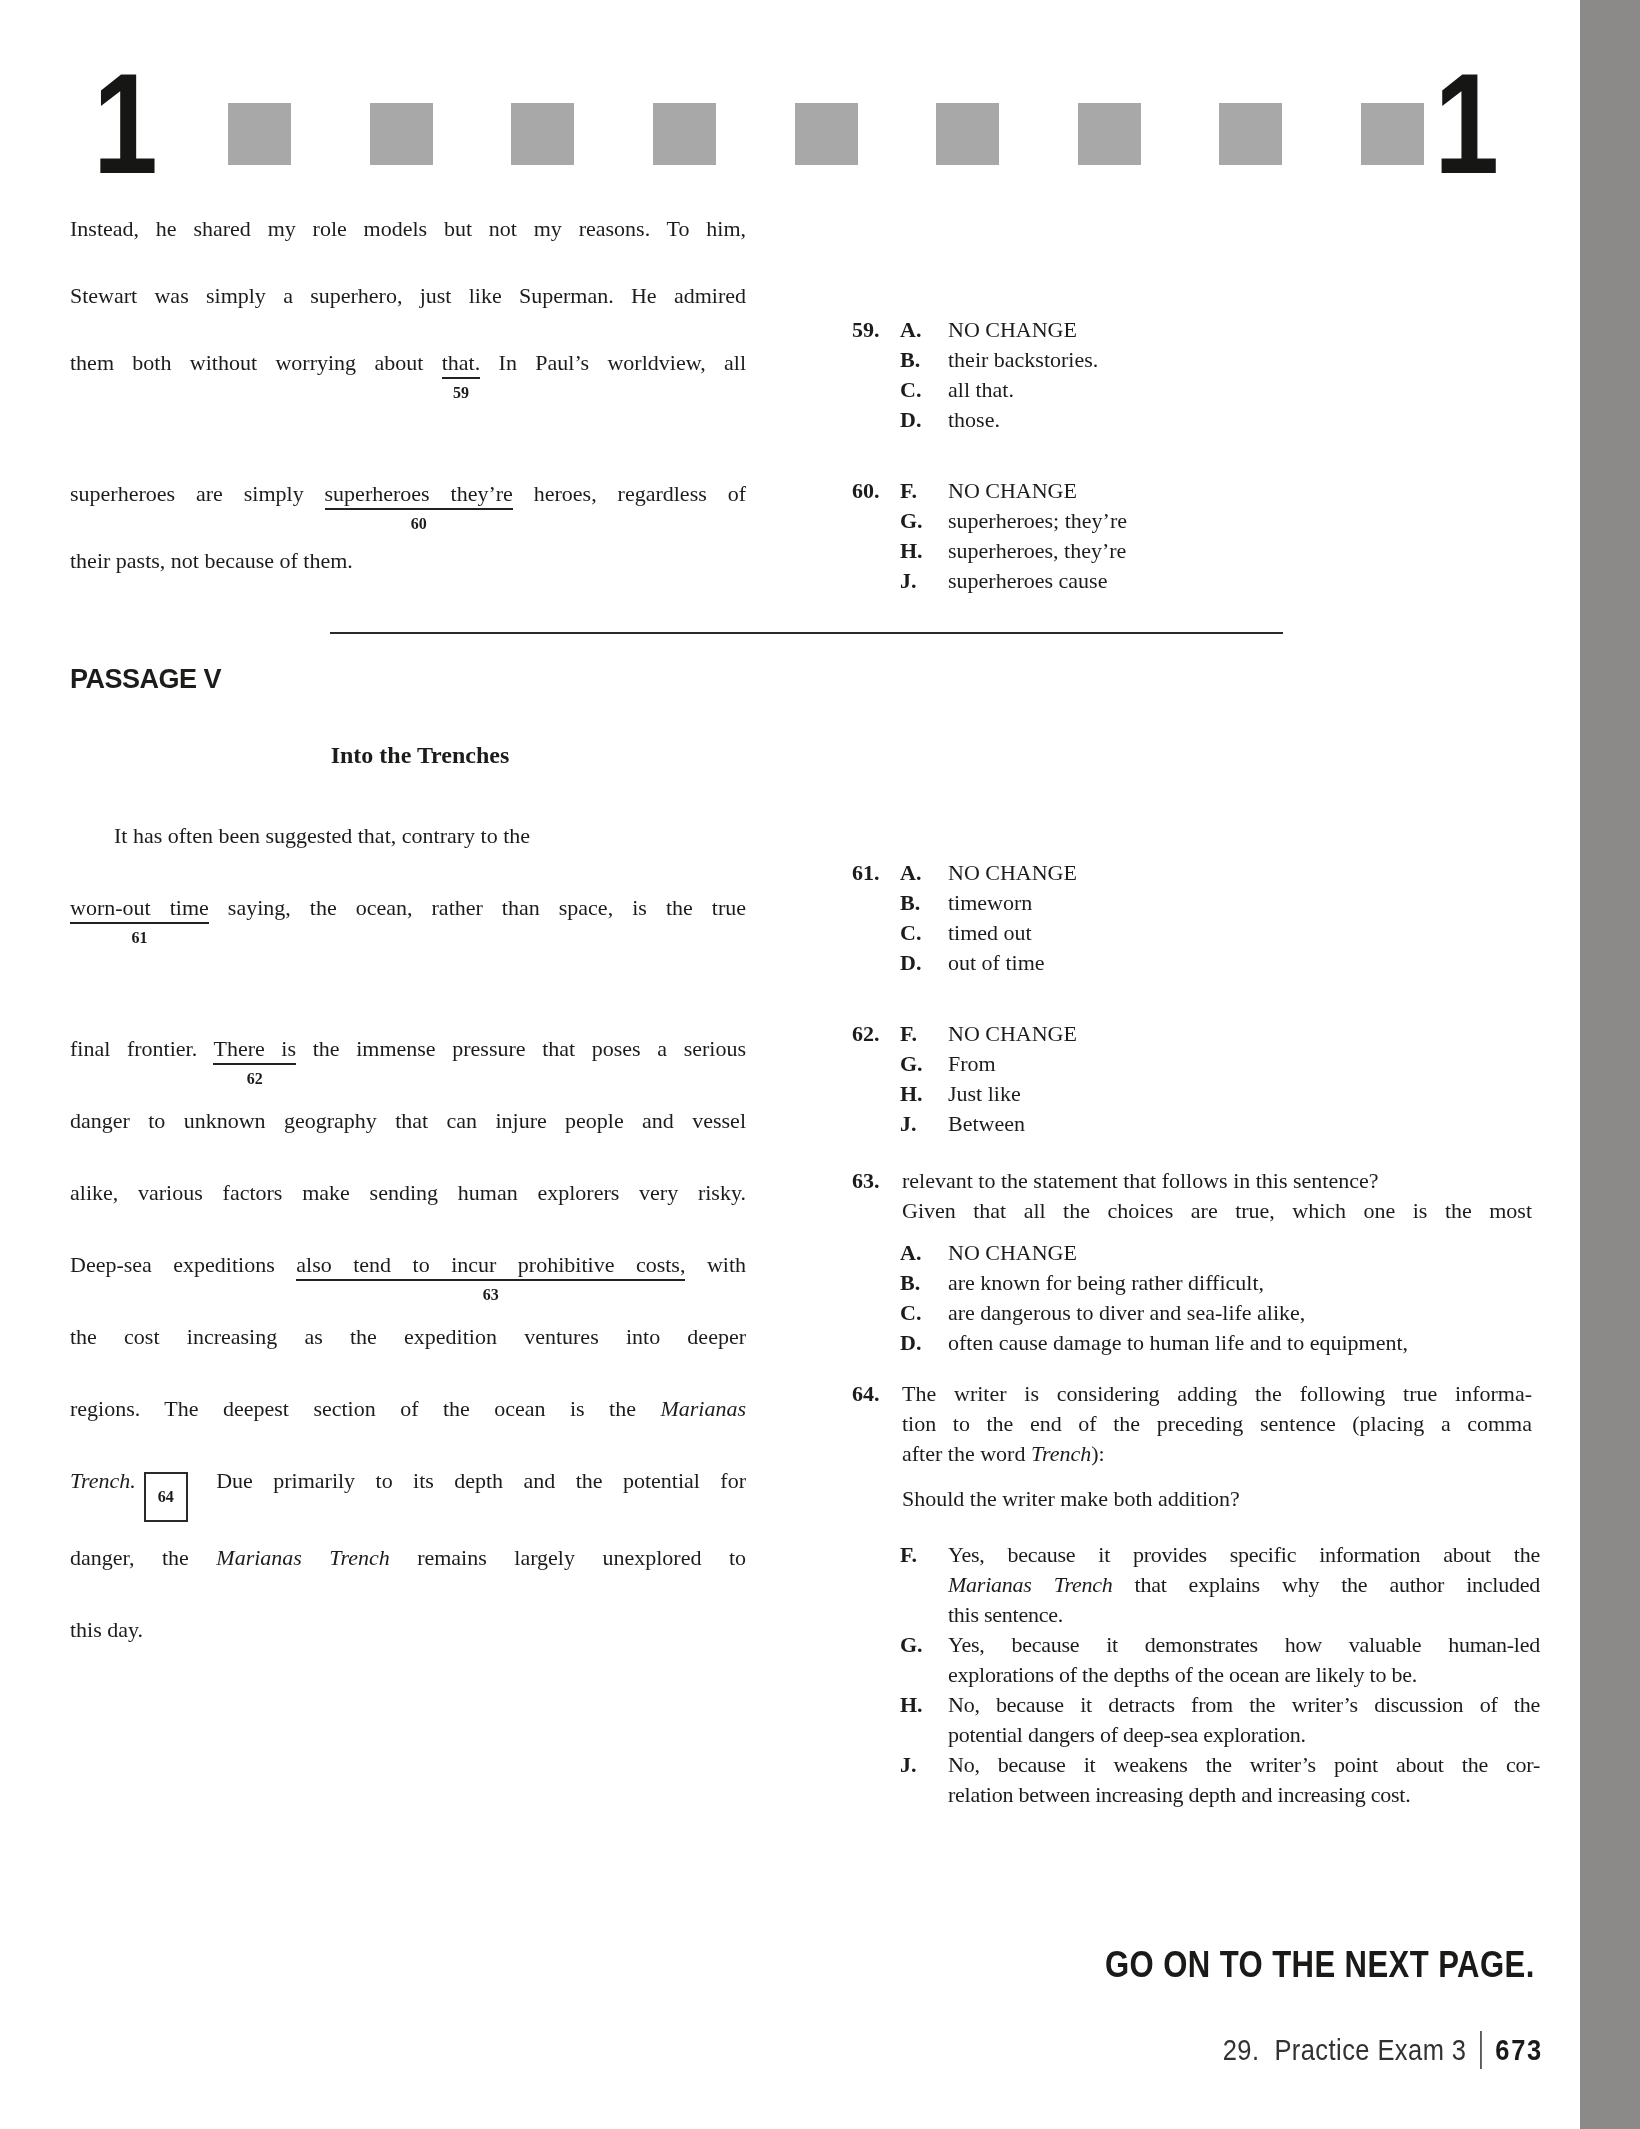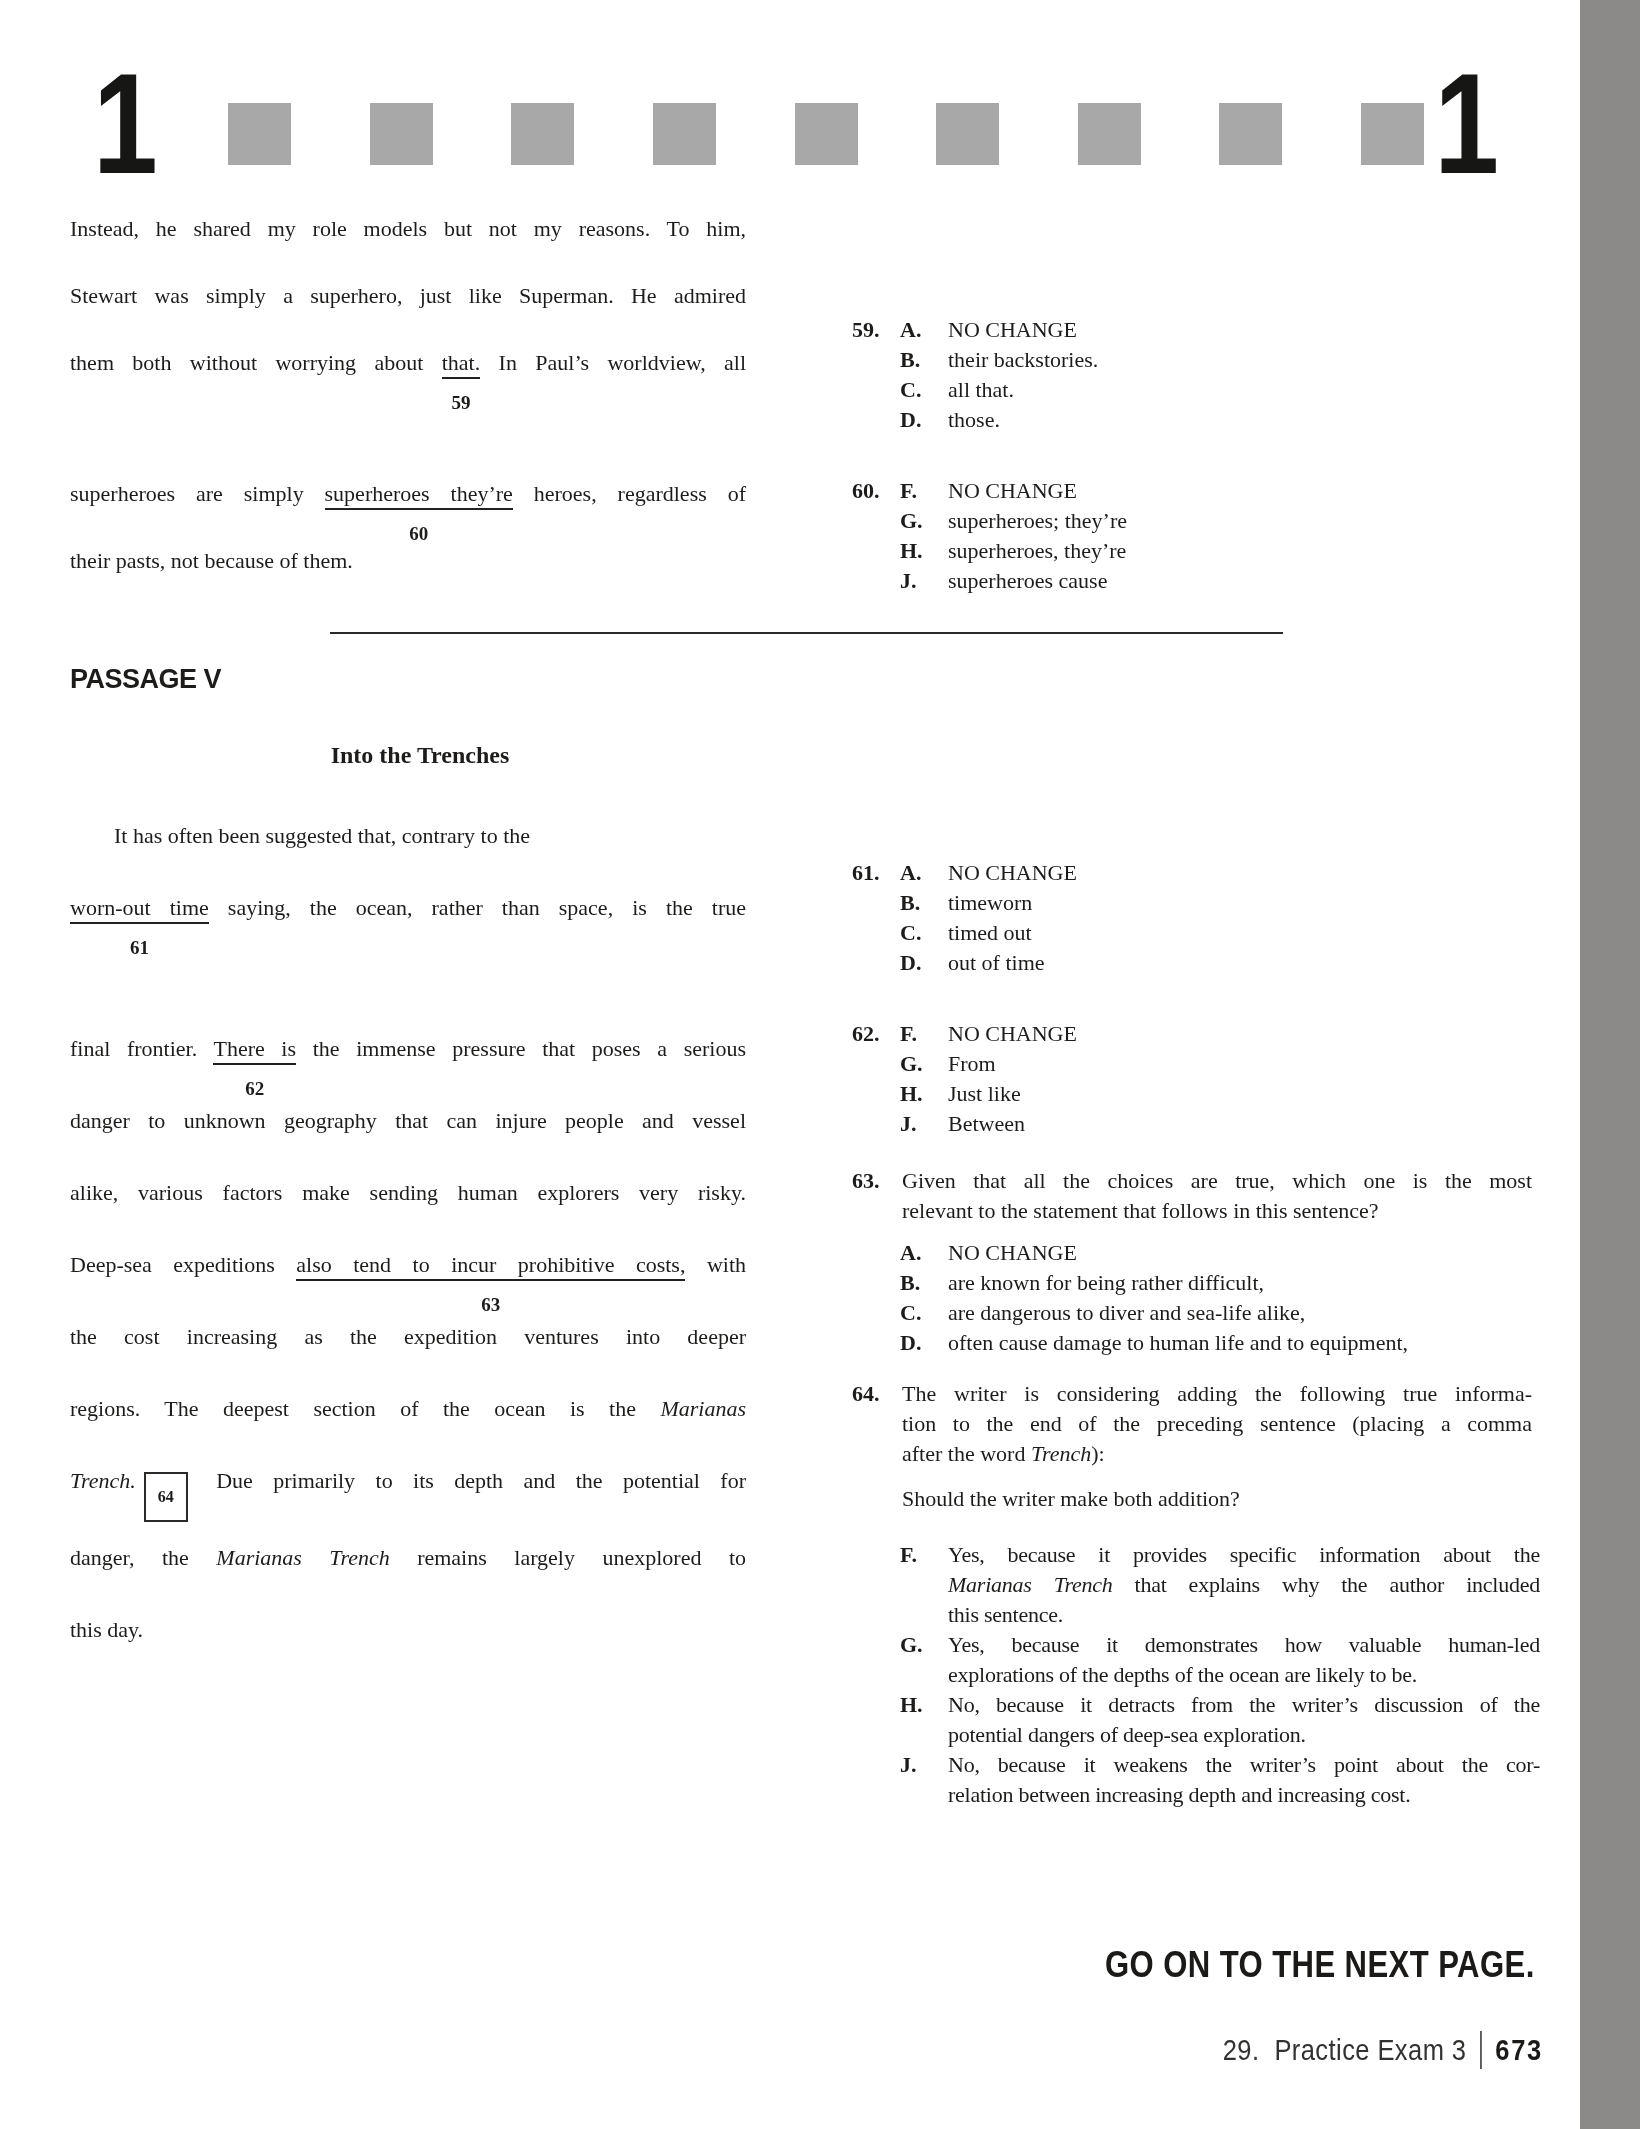--- a/index.html
+++ b/index.html
@@ -21,21 +21,21 @@
   .hsq{position:absolute; top:103px; width:63px; height:62px; background:var(--square,#a9a8a8);}
   
   .para{position:absolute; left:70px; width:676px; font-size:22px; color:var(--text,#1d1c1b);}
   .ln{line-height:67px; text-align:justify; white-space:normal;}
   .pv .ln{line-height:72px;}
   .jl{text-align-last:justify;}
   .nl{text-align-last:left;}
   .uref{position:relative; border-bottom:2px solid #222120; padding-bottom:2px;}
   .refnum{
     position:absolute; left:50%; top:100%; transform:translateX(-50%);
-    margin-top:16px; font-size:19px; font-weight:700; line-height:1; letter-spacing:0; border:none;
+    margin-top:8px; font-size:16px; font-weight:700; line-height:1; letter-spacing:0; border:none;
   }
   .it{font-style:italic;}
   .qbox{
     display:inline-flex; align-items:center; justify-content:center;
     width:40px; height:46px; border:2px solid #2b2a29; margin:0 8px;
     font-size:16px; font-weight:700; font-style:normal; vertical-align:-14px; line-height:1;
   }
   
   .divider{position:absolute; left:330px; top:632px; width:953px; height:2px; background:#2b2a29;}
   .passage-heading{
@@ -151,22 +151,22 @@
   <div class="qnum">62.</div>
   <div class="opt"><span class="letter">F.</span><span>NO CHANGE</span></div>
   <div class="opt"><span class="letter">G.</span><span>From</span></div>
   <div class="opt"><span class="letter">H.</span><span>Just like</span></div>
   <div class="opt"><span class="letter">J.</span><span>Between</span></div>
 </div>
 
 <div class="qblock" style="top:1166px;">
   <div class="qnum">63.</div>
   <div class="stem">
+    <div class="sln nl">relevant to the statement that follows in this sentence?</div>
     <div class="sln jl">Given that all the choices are true, which one is the most</div>
-    <div class="sln nl">relevant to the statement that follows in this sentence?</div>
   </div>
   <div class="optset" style="margin-top:12px;">
     <div class="opt"><span class="letter">A.</span><span>NO CHANGE</span></div>
     <div class="opt"><span class="letter">B.</span><span>are known for being rather difficult,</span></div>
     <div class="opt"><span class="letter">C.</span><span>are dangerous to diver and sea-life alike,</span></div>
     <div class="opt"><span class="letter">D.</span><span>often cause damage to human life and to equipment,</span></div>
   </div>
 </div>
 
 <div class="qblock" style="top:1379px;">

